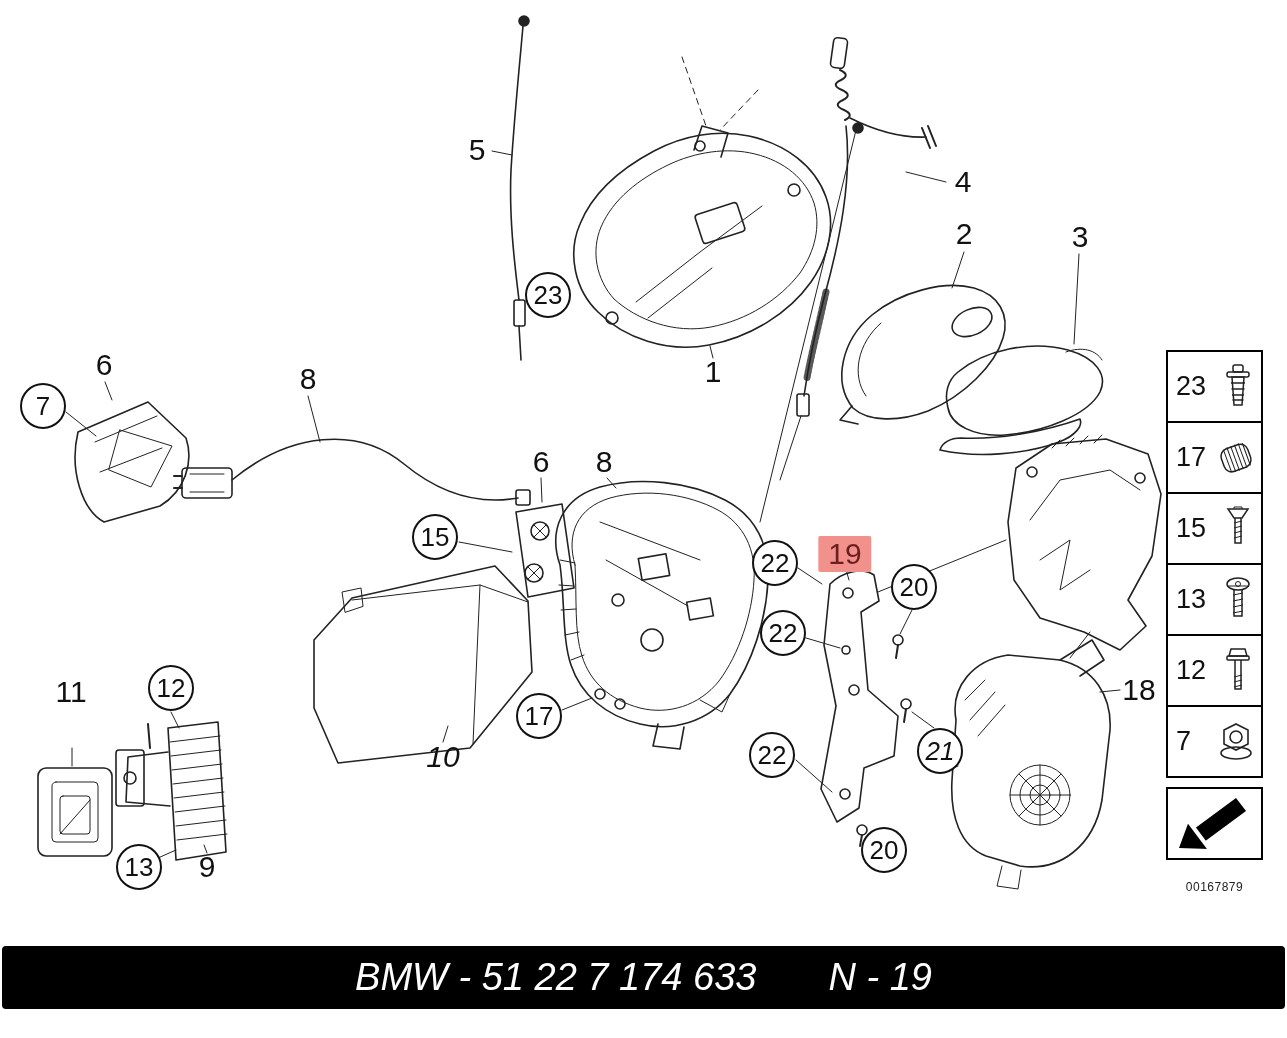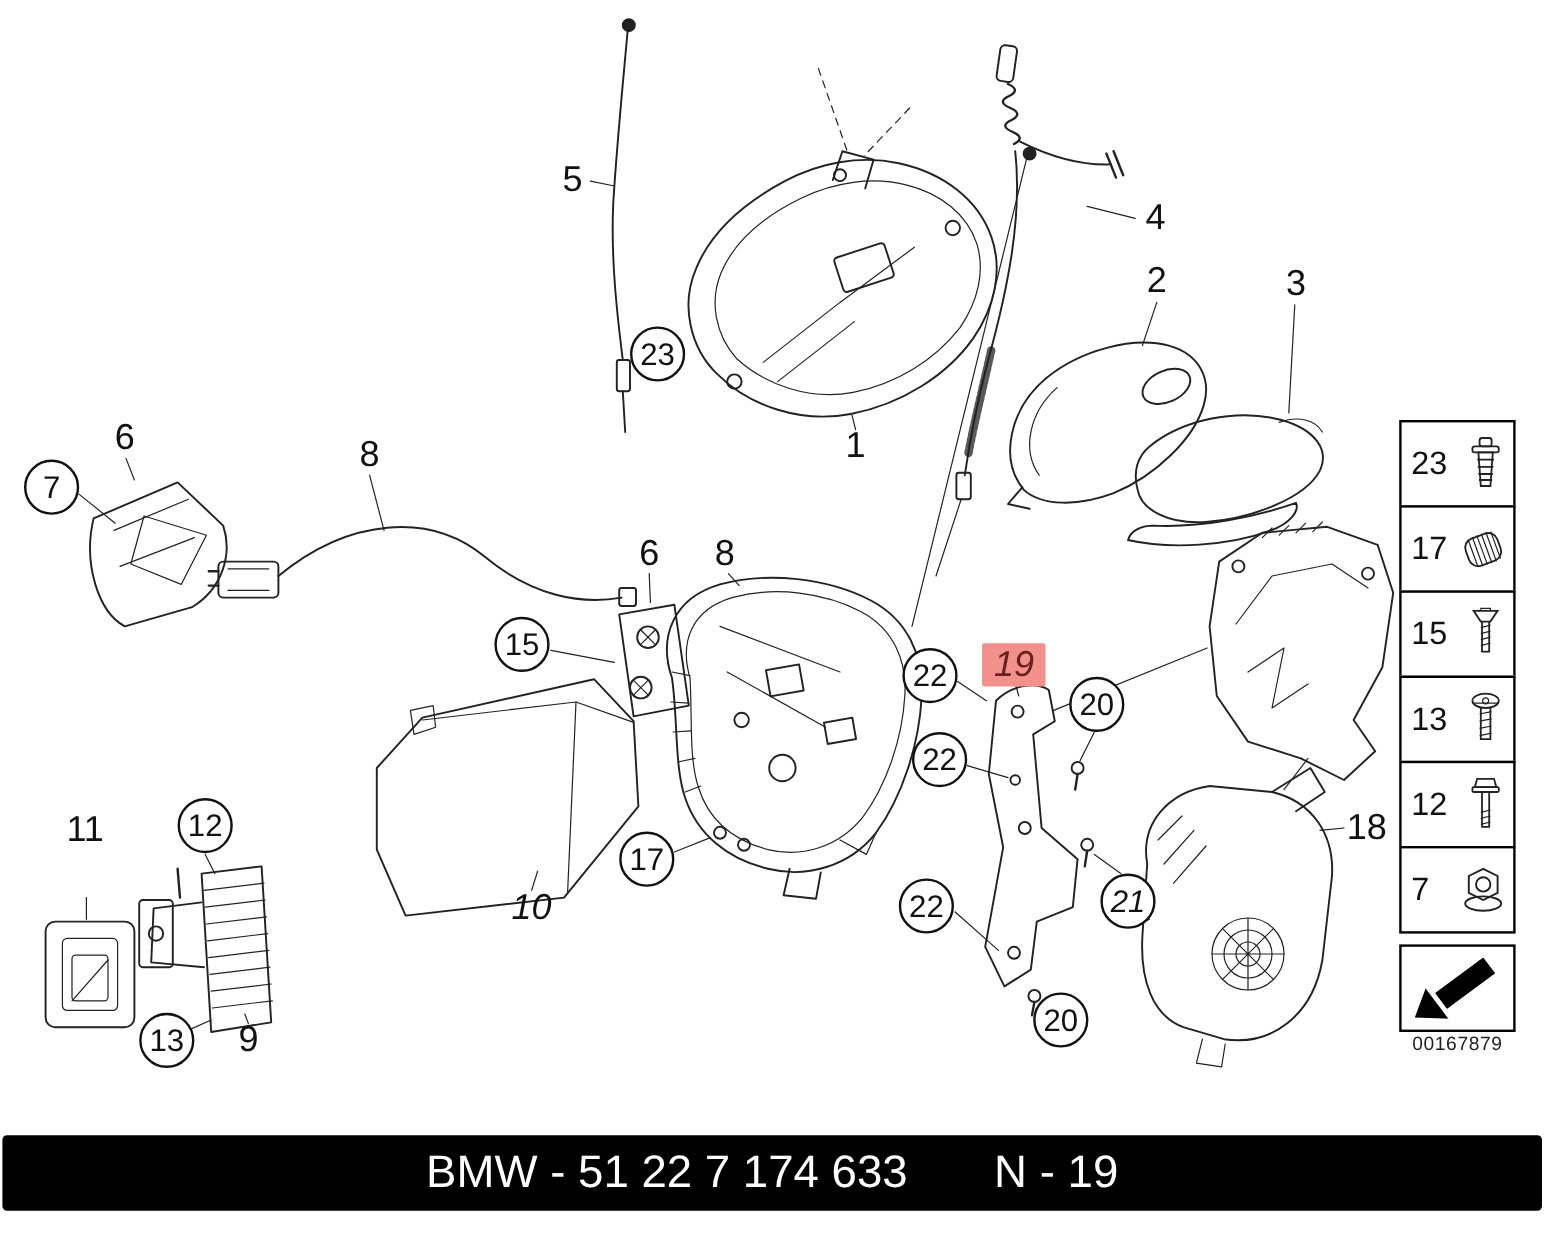--- a/index.html
+++ b/index.html
@@ -13,23 +13,23 @@
                    display:flex;align-items:center;justify-content:center;font-size:26px;box-sizing:border-box;}
   .callout.highlight{font-size:30px;padding:3px 10px;border-radius:2px;}
   .sidebar{position:absolute;left:1166px;top:350px;width:97px;}
   .srow{height:73px;border:2px solid #000;margin-top:-2px;display:flex;align-items:center;
         justify-content:space-between;padding:0 5px 0 8px;box-sizing:border-box;background:#fff;}
   .srow:first-child{margin-top:0;}
   .snum{font-size:27px;color:#111;}
   .sicon{display:flex;align-items:center;}
   .arrow-box{margin-top:9px;border:2px solid #000;height:73px;display:flex;align-items:center;
              justify-content:center;background:#fff;box-sizing:border-box;}
-  .diagram-number{margin-top:2px;text-align:center;font-size:16px;letter-spacing:.5px;color:#222;}
+  .diagram-number{margin-top:20px;text-align:center;font-size:12px;letter-spacing:.5px;color:#222;}
   .footer{position:absolute;left:2px;right:2px;top:946px;height:63px;background:#000;border-radius:4px;
-          color:#fff;display:flex;align-items:center;justify-content:center;gap:72px;font-size:38px;}
+          color:#fff;display:flex;align-items:center;justify-content:center;gap:72px;font-size:38px;font-style:italic;}
 </style>
 </head>
 <body>
 
 <div class="stage">
 
   <svg class="art" width="1287" height="1038" viewBox="0 0 1287 1038" fill="none" stroke="#222" stroke-width="1.6" stroke-linecap="round" stroke-linejoin="round">
 
     <g stroke-width="1">
       <path d="M682,57 L706,126" stroke-dasharray="6,5"></path>
@@ -223,21 +223,21 @@
       <div class="callout circled" style="left: 435px; top: 537px;">15</div>
       <div class="callout circled" style="left: 775px; top: 563px;">22</div>
       <div class="callout circled" style="left: 914px; top: 587px;">20</div>
       <div class="callout circled" style="left: 783px; top: 633px;">22</div>
       <div class="callout circled" style="left: 171px; top: 688px;">12</div>
       <div class="callout circled" style="left: 539px; top: 716px;">17</div>
       <div class="callout circled" style="left: 940px; top: 751px; font-style: italic;">21</div>
       <div class="callout circled" style="left: 772px; top: 755px;">22</div>
       <div class="callout circled" style="left: 139px; top: 867px;">13</div>
       <div class="callout circled" style="left: 884px; top: 850px;">20</div>
-      <div class="callout highlight" style="left: 845px; top: 554px; background: rgb(242, 144, 140); color: rgb(107, 32, 32); font-style: italic;">19</div>
+      <div class="callout highlight" style="left: 845px; top: 554px; background: rgb(242, 144, 140); color: rgb(107, 32, 32);">19</div>
     </div>
 
   <aside class="sidebar">
     <div id="sidebar-rows">
         <div class="srow">
           <span class="snum">23</span>
           <span class="sicon">
             <svg width="36" height="48" viewBox="0 0 36 48">
               <g fill="none" stroke="#222" stroke-width="1.5">
                 <rect x="13" y="2" width="10" height="7" rx="2"></rect>

